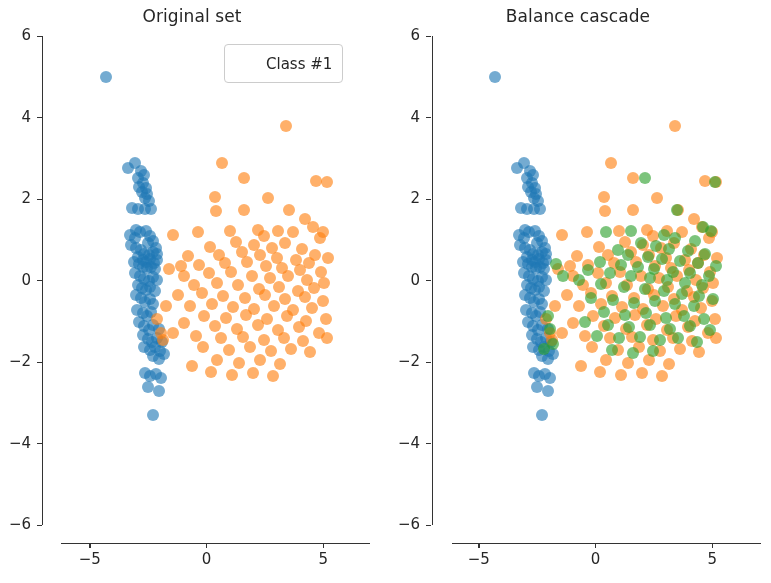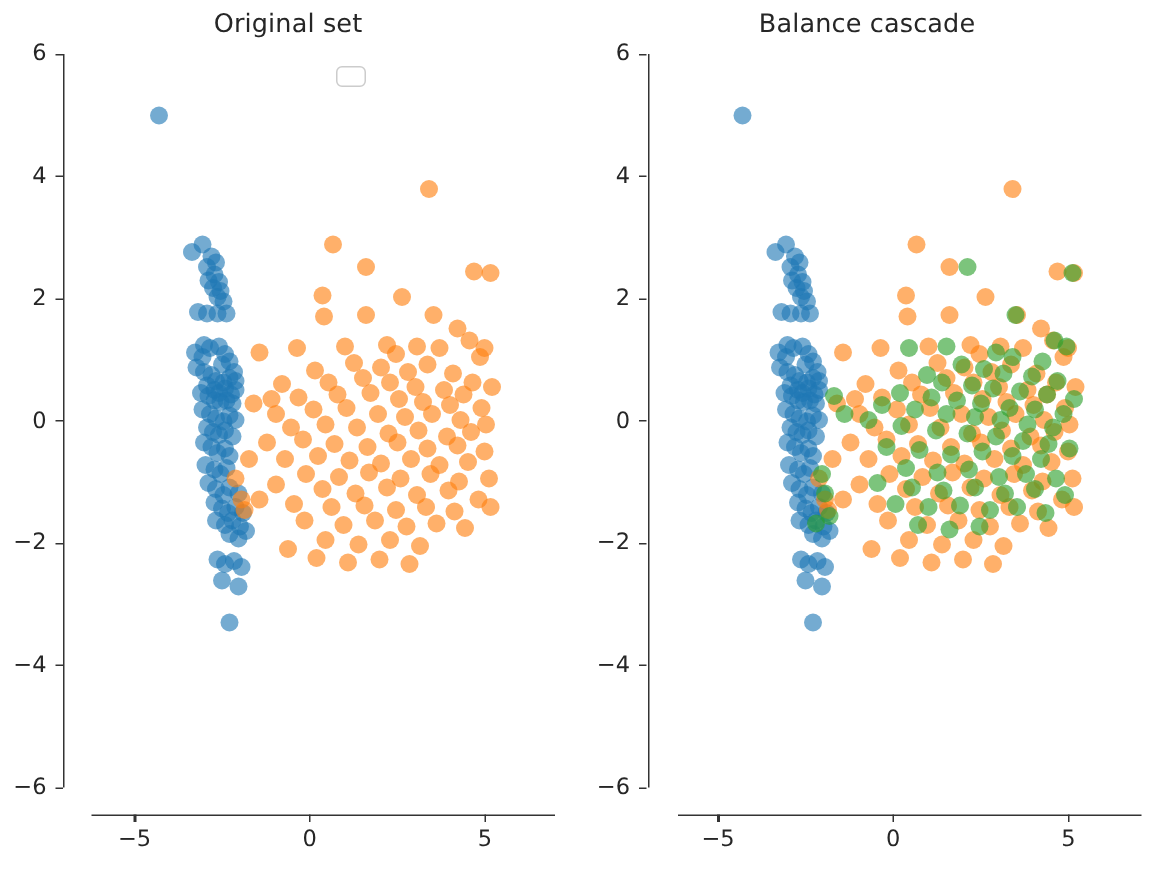--- a/index.html
+++ b/index.html
@@ -266,20 +266,24 @@
           <div class="pt c1" style="left: 189.193px; top: 339.04px;"></div>
           <div class="pt c1" style="left: 210.214px; top: 337.41px;"></div>
           <div class="pt c1" style="left: 230.068px; top: 340.262px;"></div>
           <div class="pt c1" style="left: 120.289px; top: 303.587px;"></div>
           <div class="pt c1" style="left: 117.954px; top: 297.475px;"></div>
           <div class="pt c1" style="left: 114.45px; top: 283.212px;"></div>
           <div class="pt c1" style="left: 122.625px; top: 269.765px;"></div>
         </div>
     </div>
     <div class="legend" id="legend-left">
+        <div class="legend-row">
+          <span class="legend-swatch undefined"></span>
+          <span class="legend-text">Class #1</span>
+        </div>
       </div>
   </div>
 
   <div class="panel" id="panel-right">
     <div class="panel-title">Balance cascade</div>
     <div class="plot-area" id="plot-right">
       <div class="scatter-layer" id="scatter-right">
           <div class="pt c0" style="left: 63.0643px; top: 40.75px;"></div>
           <div class="pt c0" style="left: 85.2536px; top: 131.623px;"></div>
           <div class="pt c0" style="left: 92.2607px; top: 127.14px;"></div>

